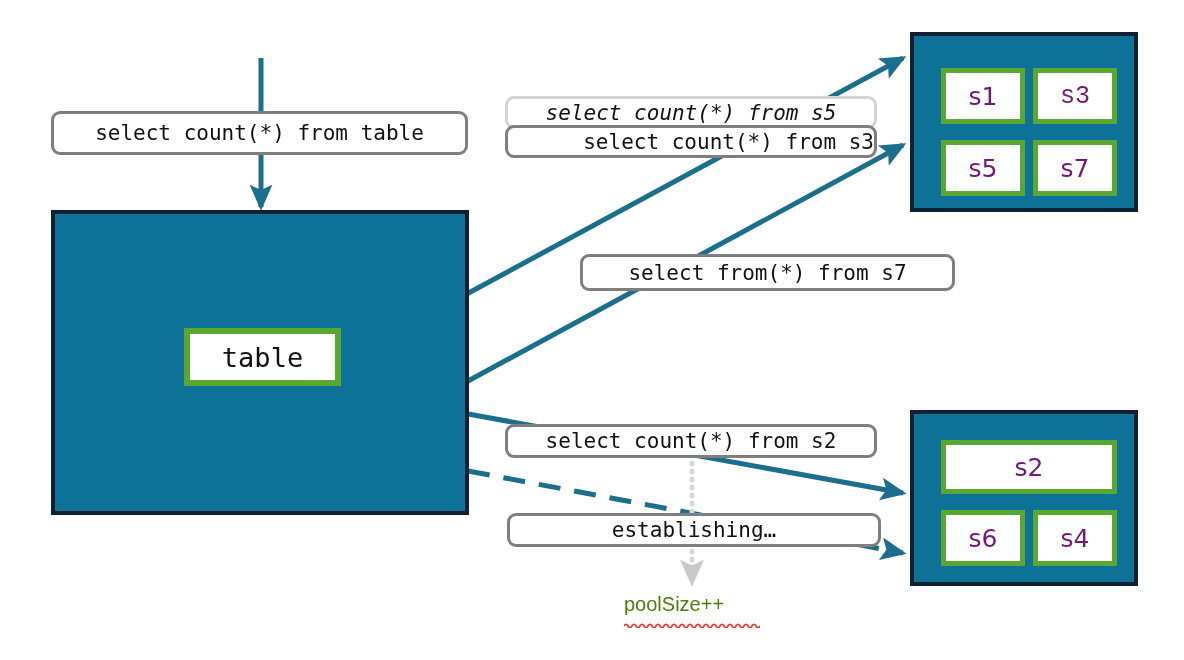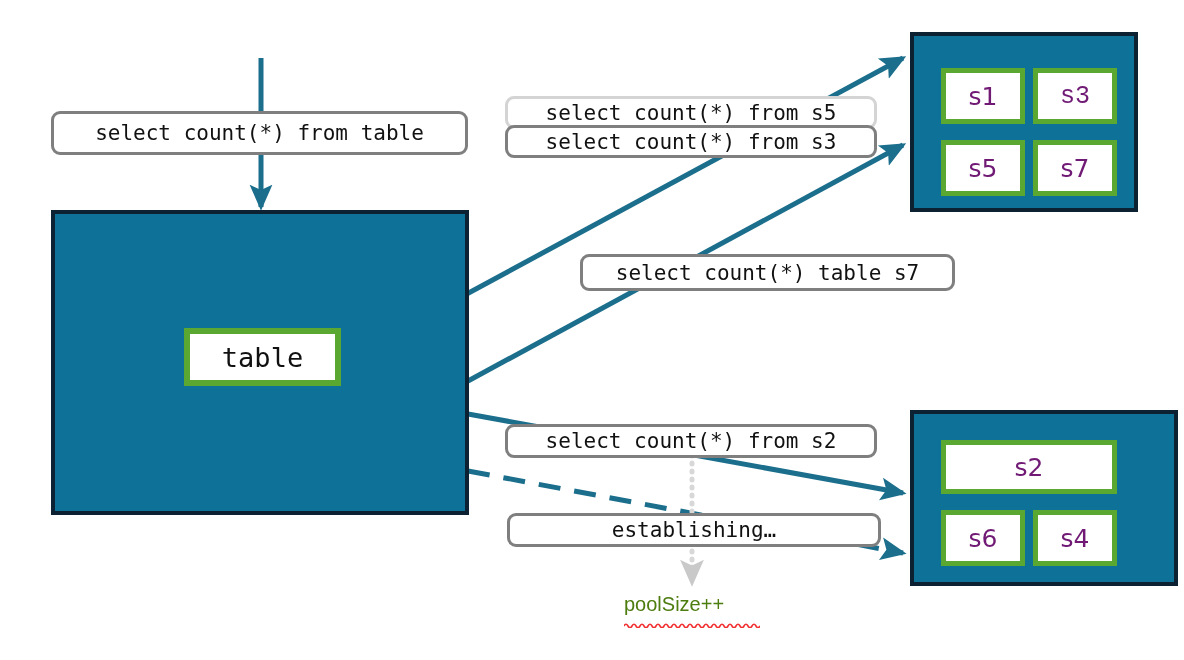--- a/index.html
+++ b/index.html
@@ -30,21 +30,21 @@
   }
   
   .pool {
     position: absolute;
     background: #0E7298;
     border: 4px solid #0C2233;
     box-sizing: border-box;
     z-index: 2;
   }
   #pool-top    { left: 910px; top: 32px;  width: 228px; height: 180px; }
-  #pool-bottom { left: 910px; top: 410px; width: 268px; height: 176px; }
+  #pool-bottom { left: 910px; top: 410px; width: 228px; height: 176px; }
 
   .conn {
     position: absolute;
     background: #ffffff;
     border: 5px solid #5AA832;
     box-sizing: border-box;
     display: flex;
     align-items: center;
     justify-content: center;
     font-family: "DejaVu Sans", sans-serif;
@@ -99,25 +99,25 @@
     display: flex;
     align-items: center;
     justify-content: center;
     font-family: "DejaVu Sans Mono", monospace;
     font-size: 21px;
     color: #111111;
     letter-spacing: 0px;
     white-space: nowrap;
     z-index: 4;
   }
-  .pill.faint { border-color: #D4D4D4; z-index: 3; }
+  .pill.faint { border-color: #D4D4D4; z-index: 3; font-style: italic; }
 
   #pill-table  { left: 51px;  top: 111px; width: 417px; height: 44px; }
   #pill-s5     { left: 505px; top: 96px;  width: 372px; height: 33px; }
-  #pill-s3     { left: 505px; top: 125px; width: 372px; height: 33px; }
+  #pill-s3     { left: 505px; top: 125px; width: 372px; height: 33px; justify-content: flex-end; }
   #pill-s7     { left: 580px; top: 254px; width: 375px; height: 37px; }
   #pill-s2     { left: 505px; top: 424px; width: 372px; height: 34px; }
   #pill-estab  { left: 507px; top: 513px; width: 374px; height: 34px; }
 
   
   #poolsize {
     position: absolute;
     left: 624px; top: 594px;
     font-family: Liberation Sans, sans-serif;
     font-size: 20px;
@@ -200,21 +200,21 @@
 
   <div id="pill-s5" class="pill faint">
     <span>select count(*) from s5</span>
   </div>
 
   <div id="pill-s3" class="pill">
     <span>select count(*) from s3</span>
   </div>
 
   <div id="pill-s7" class="pill">
-    <span>select count(*) table s7</span>
+    <span>select from(*) from s7</span>
   </div>
 
   <div id="pill-s2" class="pill">
     <span>select count(*) from s2</span>
   </div>
 
   <div id="pill-estab" class="pill">
     <span>establishing…</span>
   </div>
 

